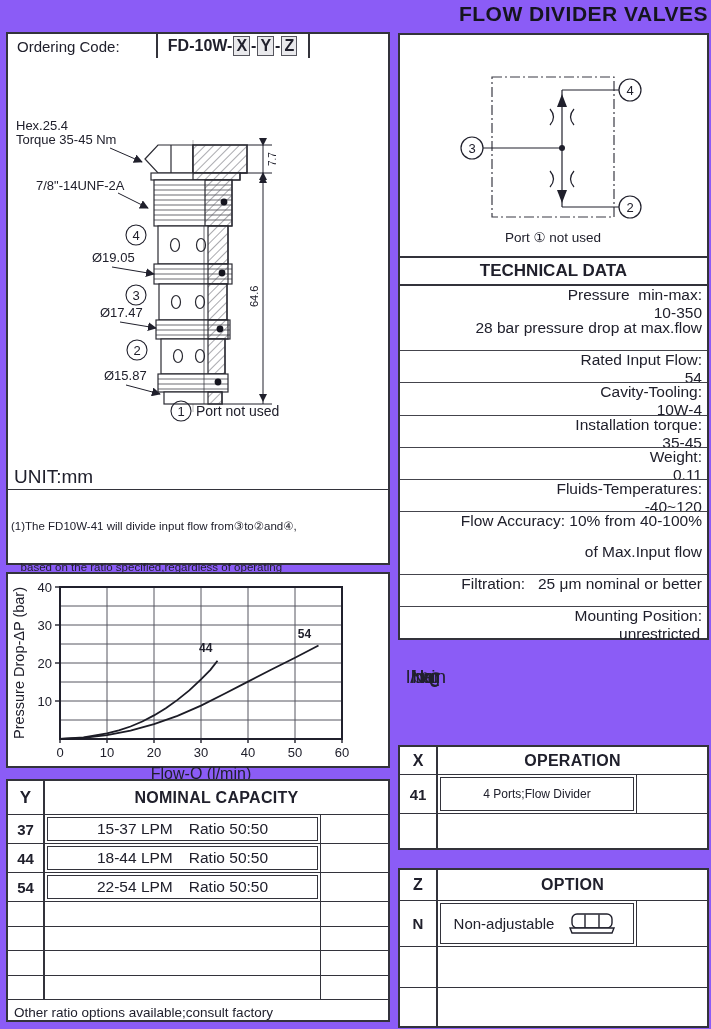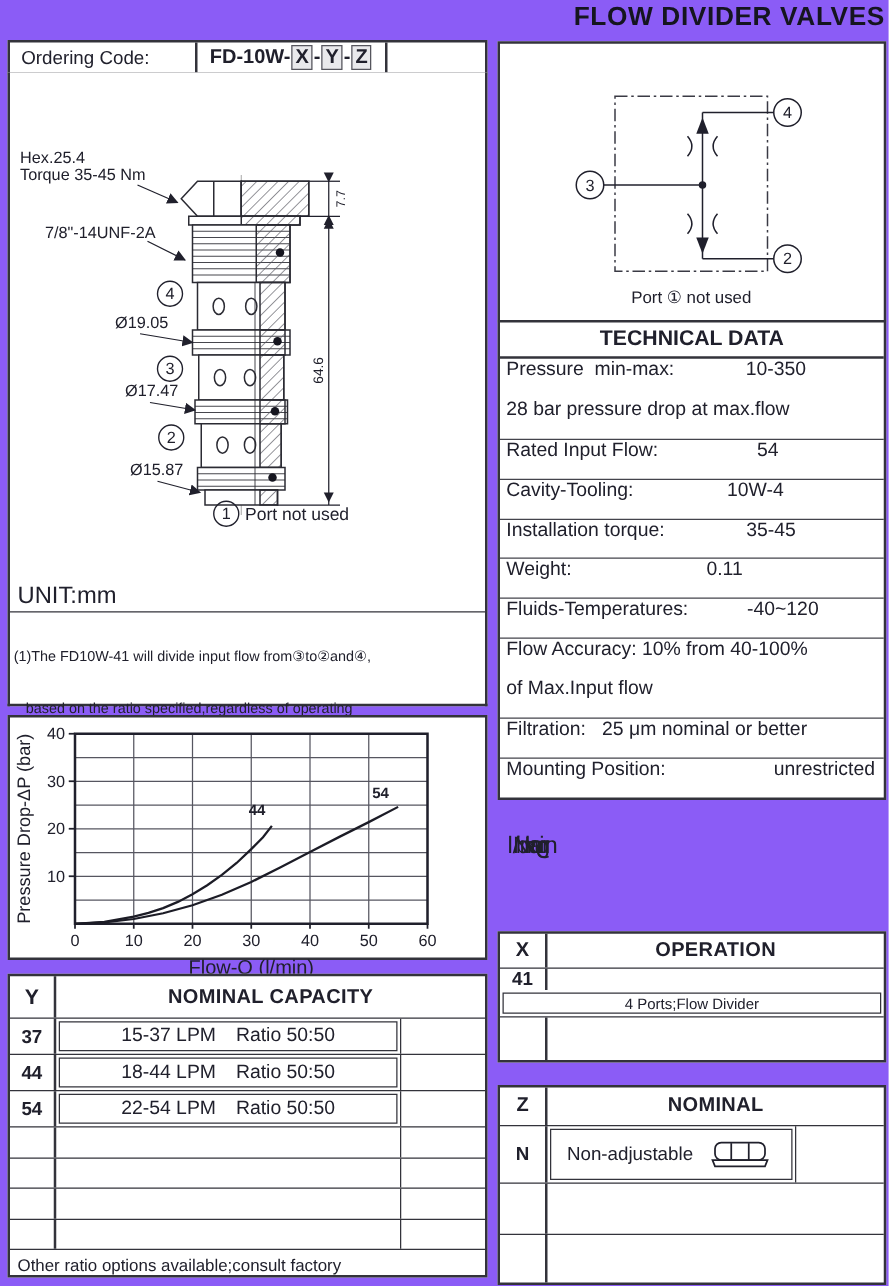--- a/index.html
+++ b/index.html
@@ -34,30 +34,30 @@
   .ibox{flex:1;border:1.3px solid #33333b;display:flex;align-items:center;justify-content:center;font-size:15.5px;gap:16px;box-sizing:border-box;background:#fff;}
   .rcol{width:68px;border-left:1.5px solid #33333b;box-sizing:border-box;}
   .cap-e{height:24.5px;border-bottom:1.5px solid #33333b;}
   .cap-e .main{flex:1;}
   .cap-f{flex:1;display:flex;align-items:flex-end;}
   .cap-f-main{flex:1;display:flex;align-items:center;padding-left:6px;font-size:13.5px;}
   
   .schem{left:398px;top:33px;width:311px;height:225px;}
   .tech{left:398px;top:256px;width:311px;height:384px;display:flex;flex-direction:column;}
   .tech-h{height:29px;border-bottom:2px solid #33333b;display:flex;align-items:center;justify-content:center;font-weight:bold;font-size:17px;box-sizing:border-box;}
-  .td-row{height:32.2px;display:flex;align-items:flex-start;padding:0 5px;font-size:15.5px;box-sizing:border-box;border-top:1px solid #44444c;}
+  .td-row{height:32.2px;display:flex;align-items:flex-end;padding:0 5px;font-size:15.5px;box-sizing:border-box;border-top:1px solid #44444c;flex-direction:column;}
   .td-row.nt{border-top:none;}
   .td-row .lbl{white-space:pre;}
   .td-row .val{flex:1;text-align:center;}
   .td-row .unit{min-width:34px;text-align:right;white-space:pre;}
   .td-text{flex:1;white-space:pre;}
   .op{left:398px;top:745px;width:311px;height:105px;display:flex;flex-direction:column;}
   .op-h{height:28px;border-bottom:1.5px solid #33333b;}
   .op-h .c1{font-size:16px;}
-  .op-r{height:39px;border-bottom:1.5px solid #33333b;flex-direction:column;}
+  .op-r{height:39px;border-bottom:1.5px solid #33333b;}
   .op-r .c1{font-size:15px;}
   .rcol2{width:71px;border-left:1.5px solid #33333b;box-sizing:border-box;}
   .op-e{flex:1;}
   .opt{left:398px;top:868px;width:311px;height:160px;display:flex;flex-direction:column;}
   .opt-h{height:31px;border-bottom:1.5px solid #33333b;}
   .opt-r{height:46px;border-bottom:1.5px solid #33333b;}
   .opt-e1{height:41px;border-bottom:1.5px solid #33333b;}
   .opt-e2{flex:1;}
   .nut{margin-left:10px;}
   svg text{font-family:"Liberation Sans",sans-serif;fill:#20202c;}
@@ -412,21 +412,21 @@
     </div>
     <div class="row op-e">
         <div class="c1" style="width:38px;"></div>
         <div style="flex:1;"></div>
       </div>
   </div>
 
   <div class="box opt">
     <div class="row opt-h">
       <div class="c1" style="width:38px;font-size:16px;">Z</div>
-      <div class="tbl-title">NOMINAL</div>
+      <div class="tbl-title">OPTION</div>
     </div>
     <div class="row opt-r">
       <div class="c1" style="width:38px;font-size:15px;">N</div>
       <div class="cap-main">
           <div class="ibox" style="font-size:15px;gap:0;">
         <span>Non-adjustable</span>
         <svg class="nut" width="56" height="24" viewBox="0 0 56 24">
           <g fill="#fff" stroke="#20202c" stroke-width="1.4">
             <rect x="8" y="2" width="40" height="14" rx="5"></rect>
             <line x1="21" y1="2.5" x2="21" y2="16"></line>

